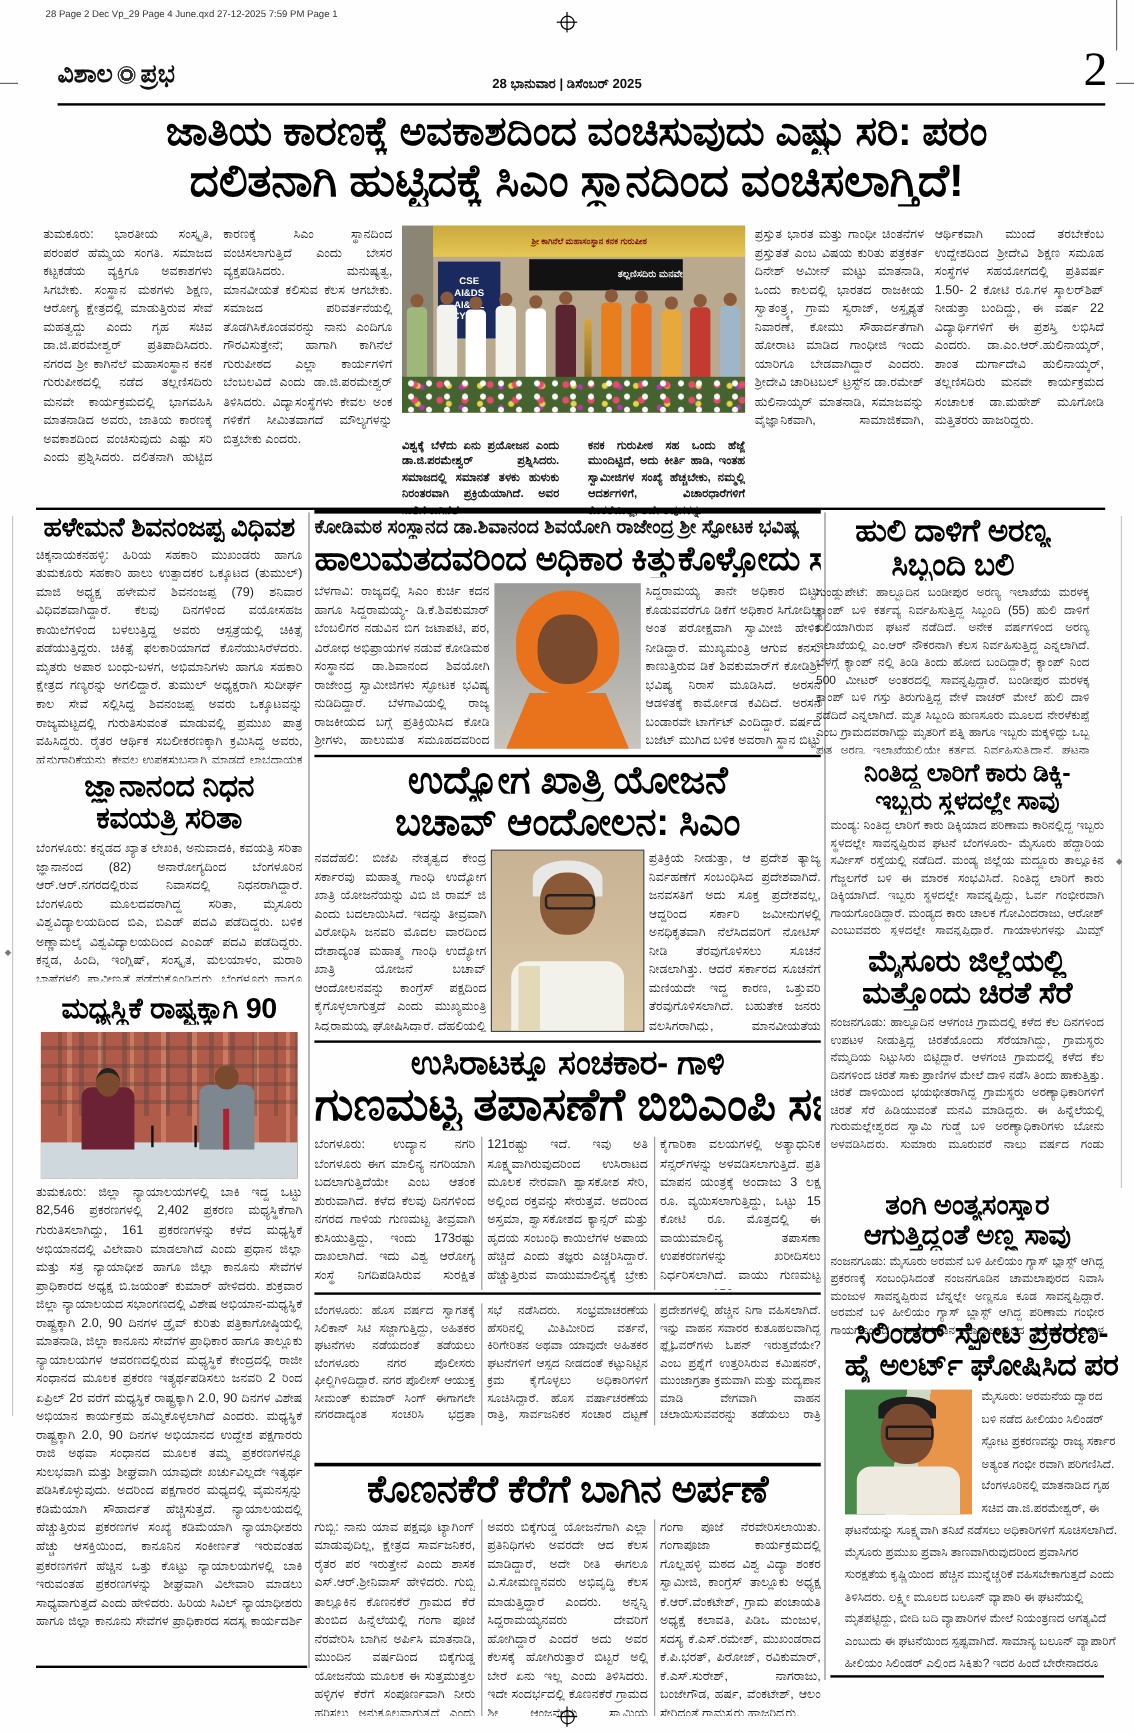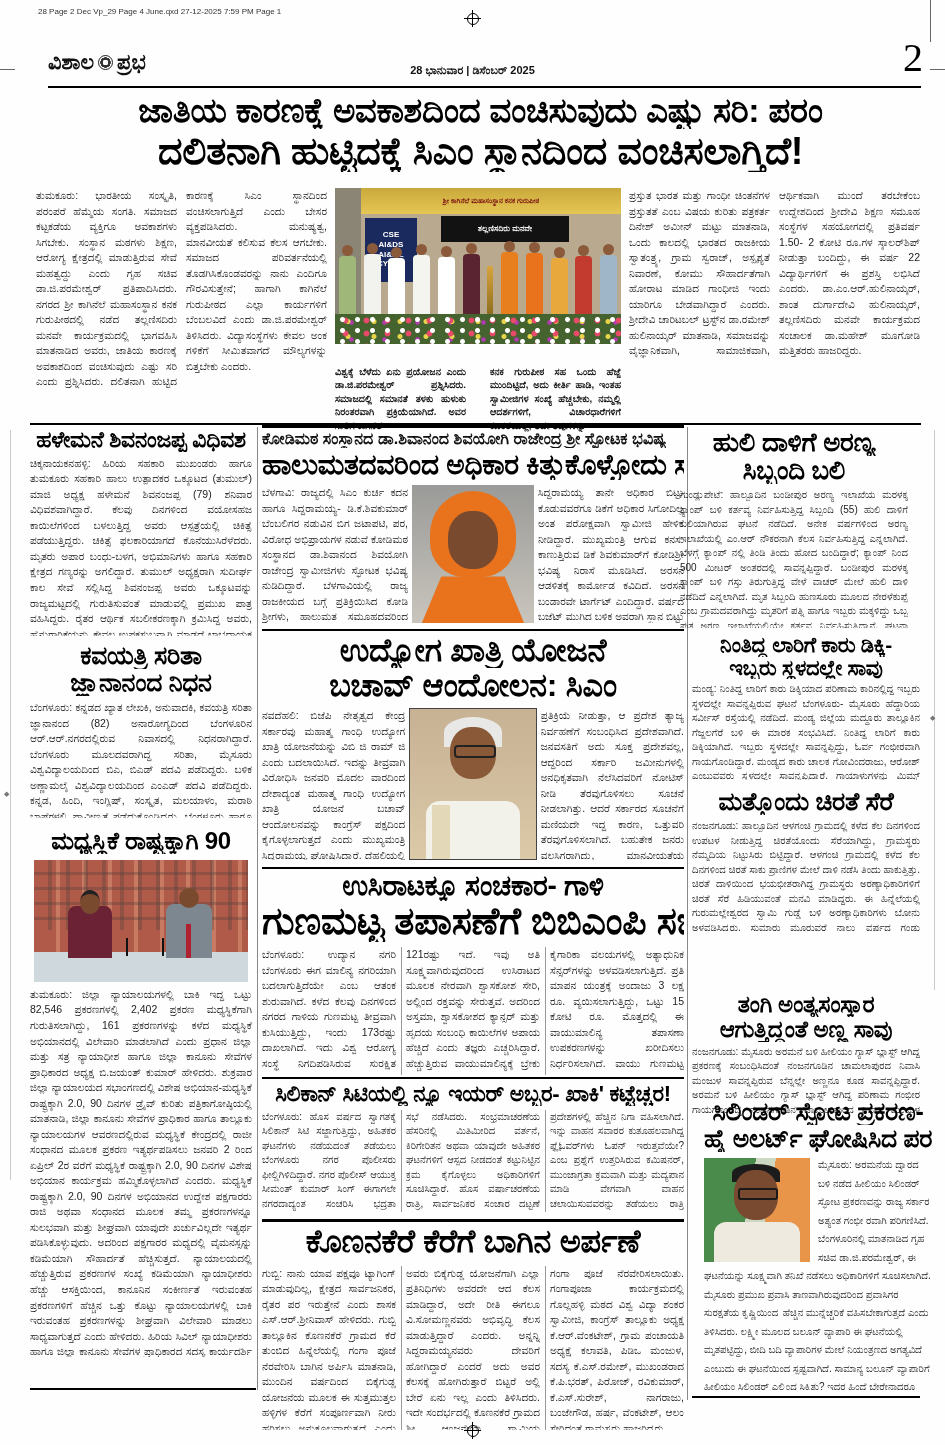--- a/index.html
+++ b/index.html
@@ -36,21 +36,21 @@
   .lead-mid{width:286px;}
   .lead-caption{display:flex;gap:24px;margin-top:21px;}
   .lead-caption div{width:139px;font-size:9.5px;font-weight:bold;line-height:1.42;text-align:justify;overflow:hidden;height:68px;}
   
   .ph-lead{position:relative;width:286px;height:156px;background:#b9a98f;overflow:hidden;}
   .ph-lead .wallL{position:absolute;left:0;top:0;width:26px;height:156px;background:#8a8575;}
   .ph-lead .banner{position:absolute;left:26px;top:0;width:260px;height:26px;
       background:linear-gradient(#caa93c,#e6c654);display:flex;align-items:center;justify-content:center;}
   .ph-lead .banner span{font-size:7px;color:#7a1010;font-weight:bold;}
   .ph-lead .board{position:absolute;left:106px;top:28px;width:128px;height:26px;background:#121212;
-      display:flex;align-items:center;justify-content:center;}
+      display:flex;align-items:center;justify-content:flex-end;}
   .ph-lead .board span{font-size:8px;color:#f5f5f5;font-weight:bold;}
   .ph-lead .sideb{position:absolute;left:30px;top:30px;width:52px;height:64px;background:#1b2a5e;
       display:flex;flex-direction:column;align-items:center;justify-content:center;gap:1px;}
   .ph-lead .sideb span{font-size:8px;color:#fff;font-weight:bold;line-height:1.1;}
   .ph-lead .people{position:absolute;left:0;top:52px;width:286px;height:78px;display:flex;
       justify-content:space-around;align-items:flex-end;}
   .person{position:relative;width:17px;border-radius:4px 4px 0 0;}
   .person::before{content:"";position:absolute;left:3px;top:-11px;width:11px;height:11px;border-radius:50%;background:#8a5a3a;}
   .lamp{width:6px;height:52px;background:linear-gradient(#d8a43c,#8a6a1c);border-radius:2px;}
   .ph-lead .flowers{position:absolute;left:0;bottom:0;width:286px;height:30px;background-color:#44632e;
@@ -173,22 +173,22 @@
   <div class="abs rule" style="left:30px;right:24px;top:423px;height:2px;"></div>
   <div class="abs vdiv" style="left:257px;top:427px;height:963px;"></div>
   <div class="abs vdiv" style="left:687px;top:427px;height:973px;"></div>
 
   <div class="abs art" style="left:30px;top:428px;width:222px;height:210px;">
     <div class="hd one-line" style="font-size:22px;">ಹಳೇಮನೆ ಶಿವನಂಜಪ್ಪ ವಿಧಿವಶ</div>
     <div class="body-txt" style="height:180px;margin-top:4px;">ಚಿಕ್ಕನಾಯಕನಹಳ್ಳಿ: ಹಿರಿಯ ಸಹಕಾರಿ ಮುಖಂಡರು ಹಾಗೂ ತುಮಕೂರು ಸಹಕಾರಿ ಹಾಲು ಉತ್ಪಾದಕರ ಒಕ್ಕೂಟದ (ತುಮುಲ್) ಮಾಜಿ ಅಧ್ಯಕ್ಷ ಹಳೇಮನೆ ಶಿವನಂಜಪ್ಪ (79) ಶನಿವಾರ ವಿಧಿವಶವಾಗಿದ್ದಾರೆ. ಕೆಲವು ದಿನಗಳಿಂದ ವಯೋಸಹಜ ಕಾಯಿಲೆಗಳಿಂದ ಬಳಲುತ್ತಿದ್ದ ಅವರು ಆಸ್ಪತ್ರೆಯಲ್ಲಿ ಚಿಕಿತ್ಸೆ ಪಡೆಯುತ್ತಿದ್ದರು. ಚಿಕಿತ್ಸೆ ಫಲಕಾರಿಯಾಗದೆ ಕೊನೆಯುಸಿರೆಳೆದರು. ಮೃತರು ಅಪಾರ ಬಂಧು-ಬಳಗ, ಅಭಿಮಾನಿಗಳು ಹಾಗೂ ಸಹಕಾರಿ ಕ್ಷೇತ್ರದ ಗಣ್ಯರನ್ನು ಅಗಲಿದ್ದಾರೆ. ತುಮುಲ್ ಅಧ್ಯಕ್ಷರಾಗಿ ಸುದೀರ್ಘ ಕಾಲ ಸೇವೆ ಸಲ್ಲಿಸಿದ್ದ ಶಿವನಂಜಪ್ಪ ಅವರು ಒಕ್ಕೂಟವನ್ನು ರಾಜ್ಯಮಟ್ಟದಲ್ಲಿ ಗುರುತಿಸುವಂತೆ ಮಾಡುವಲ್ಲಿ ಪ್ರಮುಖ ಪಾತ್ರ ವಹಿಸಿದ್ದರು. ರೈತರ ಆರ್ಥಿಕ ಸಬಲೀಕರಣಕ್ಕಾಗಿ ಕ್ರಮಿಸಿದ್ದ ಅವರು, ಹೈನುಗಾರಿಕೆಯನ್ನು ಕೇವಲ ಉಪಕಸುಬನ್ನಾಗಿ ಮಾಡದೆ ಲಾಭದಾಯಕ ಉದ್ಯಮವನ್ನಾಗಿ ರೂಪಿಸಿದ್ದರು. ಜಿಲ್ಲೆಯ ಹಲವು ಸಹಕಾರಿ ಸಂಸ್ಥೆಗಳಿಗೆ ಅವರು ಮಾರ್ಗದರ್ಶಕರಾಗಿದ್ದರು. ಮೃತರ ಪಾರ್ಥಿವ ಶರೀರವನ್ನು ಅವರ ಸ್ವಗ್ರಾಮಕ್ಕೆ ಕೊಂಡೊಯ್ಯಲಾಗಿದ್ದು, ಸಾರ್ವಜನಿಕ ದರ್ಶನಕ್ಕೆ ವ್ಯವಸ್ಥೆ ಮಾಡಲಾಗಿದೆ. ಕುಟುಂಬದ ಮೂಲಗಳ ಪ್ರಕಾರ, ಭಾನುವಾರ ಬೆಳಗ್ಗೆ 11 ಗಂಟೆಗೆ ಸ್ವಗ್ರಾಮದಲ್ಲಿ ಸಕಲ ವಿಧಿವಿಧಾನಗಳೊಂದಿಗೆ ಅಂತ್ಯಕ್ರಿಯೆ ನೆರವೇರಲಿದೆ.</div>
   </div>
 
   <div class="abs art" style="left:30px;top:642px;width:222px;height:182px;">
+    <div class="hd one-line" style="font-size:25px;">ಜ್ಞಾನಾನಂದ ನಿಧನ</div>
     <div class="hd one-line" style="font-size:25px;">ಕವಯತ್ರಿ ಸರಿತಾ</div>
-    <div class="hd one-line" style="font-size:25px;">ಜ್ಞಾನಾನಂದ ನಿಧನ</div>
     <div class="body-txt" style="height:118px;margin-top:4px;">ಬೆಂಗಳೂರು: ಕನ್ನಡದ ಖ್ಯಾತ ಲೇಖಕಿ, ಅನುವಾದಕಿ, ಕವಯತ್ರಿ ಸರಿತಾ ಜ್ಞಾನಾನಂದ (82) ಅನಾರೋಗ್ಯದಿಂದ ಬೆಂಗಳೂರಿನ ಆರ್.ಆರ್.ನಗರದಲ್ಲಿರುವ ನಿವಾಸದಲ್ಲಿ ನಿಧನರಾಗಿದ್ದಾರೆ. ಬೆಂಗಳೂರು ಮೂಲದವರಾಗಿದ್ದ ಸರಿತಾ, ಮೈಸೂರು ವಿಶ್ವವಿದ್ಯಾಲಯದಿಂದ ಬಿಎ, ಬಿಎಡ್ ಪದವಿ ಪಡೆದಿದ್ದರು. ಬಳಿಕ ಅಣ್ಣಾಮಲೈ ವಿಶ್ವವಿದ್ಯಾಲಯದಿಂದ ಎಂಎಡ್ ಪದವಿ ಪಡೆದಿದ್ದರು. ಕನ್ನಡ, ಹಿಂದಿ, ಇಂಗ್ಲಿಷ್, ಸಂಸ್ಕೃತ, ಮಲಯಾಳಂ, ಮರಾಠಿ ಭಾಷೆಗಳಲ್ಲಿ ಪ್ರಾವೀಣ್ಯತೆ ಪಡೆದುಕೊಂಡಿದ್ದರು. ಬೆಂಗಳೂರು ಹಾಗೂ ಶಿವಮೊಗ್ಗದಲ್ಲಿ ಶಾಲಾ ಶಿಕ್ಷಕಿಯಾಗಿಯೂ ಸೇವೆ ಸಲ್ಲಿಸಿದ್ದರು. 300 ಕ್ಕೂ ಹೆಚ್ಚು ಕಥೆಗಳನ್ನು ಸರಿತಾ ರಚಿಸಿದ್ದರು. ಬೃಂದಾವನ ಹಾಗೂ ಹಳಕು ಕಥೆ ಎಂಬ ಎರಡು ಕಥಾ ಸಂಕಲನ ಜನಪ್ರಿಯಗೊಂಡಿವೆ.</div>
   </div>
 
   <div class="abs art" style="left:30px;top:828px;width:222px;height:556px;">
     <div class="hd one-line" style="font-size:24px;">ಮಧ್ಯಸ್ಥಿಕೆ ರಾಷ್ಟ್ರಕ್ಕಾಗಿ 90</div>
     <div class="ph-press" style="margin:6px auto 5px auto;">
       <div class="win"></div>
       <div class="table"></div>
       <div class="w"></div>
       <div class="m"></div>
@@ -238,21 +238,20 @@
     <div class="hd one-line" style="font-size:38px;">ಗುಣಮಟ್ಟ ತಪಾಸಣೆಗೆ ಬಿಬಿಎಂಪಿ ಸಜ್ಜು</div>
     <div class="c3" style="margin-top:5px;height:130px;overflow:hidden;">
       <div class="body-txt">ಬೆಂಗಳೂರು: ಉದ್ಯಾನ ನಗರಿ ಬೆಂಗಳೂರು ಈಗ ಮಾಲಿನ್ಯ ನಗರಿಯಾಗಿ ಬದಲಾಗುತ್ತಿದೆಯೇ ಎಂಬ ಆತಂಕ ಶುರುವಾಗಿದೆ. ಕಳೆದ ಕೆಲವು ದಿನಗಳಿಂದ ನಗರದ ಗಾಳಿಯ ಗುಣಮಟ್ಟ ತೀವ್ರವಾಗಿ ಕುಸಿಯುತ್ತಿದ್ದು, ಇಂದು 173ರಷ್ಟು ದಾಖಲಾಗಿದೆ. ಇದು ವಿಶ್ವ ಆರೋಗ್ಯ ಸಂಸ್ಥೆ ನಿಗದಿಪಡಿಸಿರುವ ಸುರಕ್ಷಿತ ಮಿತಿಗಿಂತ ಹತ್ತು ಪಟ್ಟು ಹೆಚ್ಚಿದೆ ಎಂಬುದು ಕಳವಳಕಾರಿ ಸಂಗತಿ. ಬೆಂಗಳೂರಿನಲ್ಲಿ ಕಳೆದ ಹಲವು ವರ್ಷಗಳಲ್ಲೇ ಈ ಬಾರಿ ಅತ್ಯಧಿಕ ಮಾಲಿನ್ಯ ಕಂಡುಬಂದಿದೆ. ಮಾನವನ ಕೂದಲಿನ ಶೇ. 3ರಷ್ಟು ಮಾತ್ರ ದಪ್ಪವಿರುವ 2.5</div>
       <div class="body-txt">121ರಷ್ಟು ಇದೆ. ಇವು ಅತಿ ಸೂಕ್ಷ್ಮವಾಗಿರುವುದರಿಂದ ಉಸಿರಾಟದ ಮೂಲಕ ನೇರವಾಗಿ ಶ್ವಾಸಕೋಶ ಸೇರಿ, ಅಲ್ಲಿಂದ ರಕ್ತವನ್ನು ಸೇರುತ್ತವೆ. ಅದರಿಂದ ಅಸ್ತಮಾ, ಶ್ವಾಸಕೋಶದ ಕ್ಯಾನ್ಸರ್ ಮತ್ತು ಹೃದಯ ಸಂಬಂಧಿ ಕಾಯಿಲೆಗಳ ಅಪಾಯ ಹೆಚ್ಚಿದೆ ಎಂದು ತಜ್ಞರು ಎಚ್ಚರಿಸಿದ್ದಾರೆ. ಹೆಚ್ಚುತ್ತಿರುವ ವಾಯುಮಾಲಿನ್ಯಕ್ಕೆ ಬ್ರೇಕು ಹಾಕಲು ಗ್ರೇಟರ್ ಬೆಂಗಳೂರು ಪ್ರಾಧಿಕಾರ ಹಾಗೂ ಮಾಲಿನ್ಯ ನಿಯಂತ್ರಣ ಮಂಡಳಿ ಈಗ ಕಾರ್ಯಪ್ರವೃತ್ತವಾಗಿದೆ. ನಗರದ 85 ಮೆಟ್ರೋ ನಿಲ್ದಾಣಗಳು, 55 ನಿಲ್ದಾಣಗಳ ಬಳಿ ಗಾಳಿ ಗುಣಮಟ್ಟ ಅಳೆಯಲು</div>
       <div class="body-txt">ಕೈಗಾರಿಕಾ ವಲಯಗಳಲ್ಲಿ ಅತ್ಯಾಧುನಿಕ ಸೆನ್ಸರ್‌ಗಳನ್ನು ಅಳವಡಿಸಲಾಗುತ್ತಿದೆ. ಪ್ರತಿ ಮಾಪನ ಯಂತ್ರಕ್ಕೆ ಅಂದಾಜು 3 ಲಕ್ಷ ರೂ. ವ್ಯಯಿಸಲಾಗುತ್ತಿದ್ದು, ಒಟ್ಟು 15 ಕೋಟಿ ರೂ. ಮೊತ್ತದಲ್ಲಿ ಈ ವಾಯುಮಾಲಿನ್ಯ ತಪಾಸಣಾ ಉಪಕರಣಗಳನ್ನು ಖರೀದಿಸಲು ನಿರ್ಧರಿಸಲಾಗಿದೆ. ವಾಯು ಗುಣಮಟ್ಟ ಸೂಚ್ಯಂಕವು 150 ದಾಟಿದಾಗ ಸಾಮಾನ್ಯ ಆರೋಗ್ಯವಂತ ವ್ಯಕ್ತಿಗಳ ಮೇಲೂ ಇದು ದುಷ್ಪರಿಣಾಮ ಬೀರಲು ಪ್ರಾರಂಭಿಸುತ್ತದೆ. ಸಾರ್ವಜನಿಕರು ಮಾಸ್ಕ್ ಧರಿಸುವುದು ಮತ್ತು ಸಾರ್ವಜನಿಕ ಸಾರಿಗೆ ಹೆಚ್ಚು</div>
     </div>
   </div>
 
   <div class="abs rule" style="left:262px;width:422px;top:1077px;height:2px;"></div>
   <div class="abs art" style="left:262px;top:1082px;width:422px;height:134px;">
-    <div class="hd one-line" style="font-size:22px;">ಸಿಲಿಕಾನ್ ಸಿಟಿಯಲ್ಲಿ ನ್ಯೂ ಇಯರ್ ಅಬ್ಬರ- ಖಾಕಿ' ಕಟ್ಟೆಚ್ಚರ!</div>
     <div class="c3" style="margin-top:4px;height:102px;overflow:hidden;">
       <div class="body-txt body-sm">ಬೆಂಗಳೂರು: ಹೊಸ ವರ್ಷದ ಸ್ವಾಗತಕ್ಕೆ ಸಿಲಿಕಾನ್ ಸಿಟಿ ಸಜ್ಜಾಗುತ್ತಿದ್ದು, ಅಹಿತಕರ ಘಟನೆಗಳು ನಡೆಯದಂತೆ ತಡೆಯಲು ಬೆಂಗಳೂರು ನಗರ ಪೊಲೀಸರು ಫೀಲ್ಡಿಗಿಳಿದಿದ್ದಾರೆ. ನಗರ ಪೊಲೀಸ್ ಆಯುಕ್ತ ಸೀಮಂತ್ ಕುಮಾರ್ ಸಿಂಗ್ ಈಗಾಗಲೇ ನಗರದಾದ್ಯಂತ ಸಂಚರಿಸಿ ಭದ್ರತಾ ವ್ಯವಸ್ಥೆಯನ್ನು ಖುದ್ದಾಗಿ ಪರಿಶೀಲಿಸಿದ್ದಾರೆ. ನಗರದ ಪ್ರಮುಖ ಆಯಕಟ್ಟಿನ ಸ್ಥಳಗಳಲ್ಲಿ ರೌಂಡ್ ನಡೆಸಿದ ಬಳಿಕ, ಆಯುಕ್ತರು ಹಿರಿಯ ಅಧಿಕಾರಿಗಳೊಂದಿಗೆ ಮಹತ್ವದ</div>
       <div class="body-txt body-sm">ಸಭೆ ನಡೆಸಿದರು. ಸಂಭ್ರಮಾಚರಣೆಯ ಹೆಸರಿನಲ್ಲಿ ಮಿತಿಮೀರಿದ ವರ್ತನೆ, ಕಿರಿಗೇರಿತನ ಅಥವಾ ಯಾವುದೇ ಅಹಿತಕರ ಘಟನೆಗಳಿಗೆ ಆಸ್ಪದ ನೀಡದಂತೆ ಕಟ್ಟುನಿಟ್ಟಿನ ಕ್ರಮ ಕೈಗೊಳ್ಳಲು ಅಧಿಕಾರಿಗಳಿಗೆ ಸೂಚಿಸಿದ್ದಾರೆ. ಹೊಸ ವರ್ಷಾಚರಣೆಯ ರಾತ್ರಿ, ಸಾರ್ವಜನಿಕರ ಸಂಚಾರ ದಟ್ಟಣೆ ನಿಯಂತ್ರಿಸಲು ನಗರದ ಕೆಲವು ಪ್ರಮುಖ ರಸ್ತೆಗಳಲ್ಲಿ ವಾಹನ ಸಂಚಾರ ನಿರ್ಬಂಧಿಸಲಾಗಿದೆ. ವಿಶೇಷವಾಗಿ ಎಂ.ಜಿ. ರಸ್ತೆ, ಬ್ರಿಗೇಡ್ ರಸ್ತೆ ಹಾಗೂ ಇಂದಿರಾನಗರದಂತಹ</div>
       <div class="body-txt body-sm">ಪ್ರದೇಶಗಳಲ್ಲಿ ಹೆಚ್ಚಿನ ನಿಗಾ ವಹಿಸಲಾಗಿದೆ. ಇನ್ನು ವಾಹನ ಸವಾರರ ಕುತೂಹಲವಾಗಿದ್ದ ಫ್ಲೈಓವರ್‌ಗಳು ಓಪನ್ ಇರುತ್ತವೆಯೇ? ಎಂಬ ಪ್ರಶ್ನೆಗೆ ಉತ್ತರಿಸಿರುವ ಕಮಿಷನರ್, ಮುಂಜಾಗ್ರತಾ ಕ್ರಮವಾಗಿ ಮತ್ತು ಮದ್ಯಪಾನ ಮಾಡಿ ವೇಗವಾಗಿ ವಾಹನ ಚಲಾಯಿಸುವವರನ್ನು ತಡೆಯಲು ರಾತ್ರಿ ಸಮಯದಲ್ಲಿ ನಗರದ ಒಳಗೆ ಫ್ಲೈಓವರ್‌ಗಳನ್ನು ಬಂದ್ ಮಾಡಲು ನಿರ್ಧರಿಸಲಾಗಿದೆ ಎಂದು ಮಾಹಿತಿ ನೀಡಿದ್ದಾರೆ.</div>
     </div>
   </div>
 
   <div class="abs rule" style="left:262px;width:422px;top:1219px;height:3px;"></div>
   <div class="abs art" style="left:262px;top:1224px;width:422px;height:218px;">
     <div class="hd one-line" style="font-size:32px;">ಕೊಣನಕೆರೆ ಕೆರೆಗೆ ಬಾಗಿನ ಅರ್ಪಣೆ</div>
@@ -269,20 +268,21 @@
     <div class="body-txt body-sm" style="height:140px;margin-top:4px;">ಗುಂಡ್ಲುಪೇಟೆ: ಹಾಲ್ಬೂದಿನ ಬಂಡೀಪುರ ಅರಣ್ಯ ಇಲಾಖೆಯ ಮರಳಕ್ಕ ಕ್ಯಾಂಪ್ ಬಳಿ ಕರ್ತವ್ಯ ನಿರ್ವಹಿಸುತ್ತಿದ್ದ ಸಿಬ್ಬಂದಿ (55) ಹುಲಿ ದಾಳಿಗೆ ಬಲಿಯಾಗಿರುವ ಘಟನೆ ನಡೆದಿದೆ. ಅನೇಕ ವರ್ಷಗಳಿಂದ ಅರಣ್ಯ ಇಲಾಖೆಯಲ್ಲಿ ಎಂ.ಆರ್ ನೌಕರನಾಗಿ ಕೆಲಸ ನಿರ್ವಹಿಸುತ್ತಿದ್ದ ಎನ್ನಲಾಗಿದೆ. ಬೆಳಗ್ಗೆ ಕ್ಯಾಂಪ್ ನಲ್ಲಿ ತಿಂಡಿ ತಿಂದು ಹೋದ ಬಂದಿದ್ದಾರೆ; ಕ್ಯಾಂಪ್ ನಿಂದ 500 ಮೀಟರ್ ಅಂತರದಲ್ಲಿ ಸಾವನ್ನಪ್ಪಿದ್ದಾರೆ. ಬಂಡೀಪುರ ಮರಳಕ್ಕ ಕ್ಯಾಂಪ್ ಬಳಿ ಗಸ್ತು ತಿರುಗುತ್ತಿದ್ದ ವೇಳೆ ವಾಚರ್ ಮೇಲೆ ಹುಲಿ ದಾಳಿ ನಡೆದಿದೆ ಎನ್ನಲಾಗಿದೆ. ಮೃತ ಸಿಬ್ಬಂದಿ ಹುಣಸೂರು ಮೂಲದ ನೇರಳೆಕುಪ್ಪೆ ಎಂಬ ಗ್ರಾಮದವರಾಗಿದ್ದು ಮೃತರಿಗೆ ಪತ್ನಿ ಹಾಗೂ ಇಬ್ಬರು ಮಕ್ಕಳಿದ್ದು ಒಬ್ಬ ಪುತ್ರ ಅರಣ್ಯ ಇಲಾಖೆಯಲ್ಲಿಯೇ ಕರ್ತವ್ಯ ನಿರ್ವಹಿಸುತ್ತಿದ್ದಾನೆ. ಘಟನಾ ಸ್ಥಳಕ್ಕೆ ಅರಣ್ಯ ಇಲಾಖೆ ಅಧಿಕಾರಿಗಳು ಭೇಟಿ ನೀಡಿ ಪರಿಶೀಲನೆ ನಡೆಸುತ್ತಿದ್ದಾರೆ. ಅರಣ್ಯ ಇಲಾಖೆಯಿಂದ ಮೃತ ನೌಕರನ ಕುಟುಂಬಕ್ಕೆ 45 ಲಕ್ಷ ಪರಿಹಾರ ನೀಡುವುದಾಗಿ ಬಂಡೀಪುರ ವಲಯಾಧಿಕಾರಿ ಮಹದೇವ್ ತಿಳಿಸಿದರು.</div>
   </div>
 
   <div class="abs art" style="left:692px;top:634px;width:228px;height:152px;">
     <div class="hd one-line" style="font-size:21px;">ನಿಂತಿದ್ದ ಲಾರಿಗೆ ಕಾರು ಡಿಕ್ಕಿ-</div>
     <div class="hd one-line" style="font-size:21px;">ಇಬ್ಬರು ಸ್ಥಳದಲ್ಲೇ ಸಾವು</div>
     <div class="body-txt body-sm" style="height:98px;margin-top:3px;">ಮಂಡ್ಯ: ನಿಂತಿದ್ದ ಲಾರಿಗೆ ಕಾರು ಡಿಕ್ಕಿಯಾದ ಪರಿಣಾಮ ಕಾರಿನಲ್ಲಿದ್ದ ಇಬ್ಬರು ಸ್ಥಳದಲ್ಲೇ ಸಾವನ್ನಪ್ಪಿರುವ ಘಟನೆ ಬೆಂಗಳೂರು- ಮೈಸೂರು ಹೆದ್ದಾರಿಯ ಸರ್ವೀಸ್ ರಸ್ತೆಯಲ್ಲಿ ನಡೆದಿದೆ. ಮಂಡ್ಯ ಜಿಲ್ಲೆಯ ಮದ್ದೂರು ತಾಲ್ಲೂಕಿನ ಗೆಜ್ಜಲಗೆರೆ ಬಳಿ ಈ ಮಾರಕ ಸಂಭವಿಸಿದೆ. ನಿಂತಿದ್ದ ಲಾರಿಗೆ ಕಾರು ಡಿಕ್ಕಿಯಾಗಿದೆ. ಇಬ್ಬರು ಸ್ಥಳದಲ್ಲೇ ಸಾವನ್ನಪ್ಪಿದ್ದು, ಓರ್ವ ಗಂಭೀರವಾಗಿ ಗಾಯಗೊಂಡಿದ್ದಾರೆ. ಮಂಡ್ಯದ ಕಾರು ಚಾಲಕ ಗೋವಿಂದರಾಜು, ಆರೋಶ್ ಎಂಬುವವರು ಸ್ಥಳದಲ್ಲೇ ಸಾವನ್ನಪ್ಪಿದ್ದಾರೆ. ಗಾಯಾಳುಗಳನ್ನು ಮಿಮ್ಸ್ ಆಸ್ಪತ್ರೆಗೆ ದಾಖಲಿಸಲಾಗಿದೆ. ಈ ಸಂಬಂಧ ಮದ್ದೂರು ಪೊಲೀಸ್ ಠಾಣೆಯಲ್ಲಿ ಪ್ರಕರಣ ದಾಖಲಾಗಿದೆ.</div>
   </div>
 
   <div class="abs art" style="left:692px;top:788px;width:228px;height:176px;">
+    <div class="hd one-line" style="font-size:25px;">ಮೈಸೂರು ಜಿಲ್ಲೆಯಲ್ಲಿ</div>
     <div class="hd one-line" style="font-size:25px;">ಮತ್ತೊಂದು ಚಿರತೆ ಸೆರೆ</div>
     <div class="body-txt body-sm" style="height:112px;margin-top:4px;">ನಂಜನಗೂಡು: ಹಾಲ್ಬೂದಿನ ಆಳಗಂಚಿ ಗ್ರಾಮದಲ್ಲಿ ಕಳೆದ ಕೆಲ ದಿನಗಳಿಂದ ಉಪಟಳ ನೀಡುತ್ತಿದ್ದ ಚಿರತೆಯೊಂದು ಸೆರೆಯಾಗಿದ್ದು, ಗ್ರಾಮಸ್ಥರು ನೆಮ್ಮದಿಯ ನಿಟ್ಟುಸಿರು ಬಿಟ್ಟಿದ್ದಾರೆ. ಆಳಗಂಚಿ ಗ್ರಾಮದಲ್ಲಿ ಕಳೆದ ಕೆಲ ದಿನಗಳಿಂದ ಚಿರತೆ ಸಾಕು ಪ್ರಾಣಿಗಳ ಮೇಲೆ ದಾಳಿ ನಡೆಸಿ ತಿಂದು ಹಾಕುತ್ತಿತ್ತು. ಚಿರತೆ ದಾಳಿಯಿಂದ ಭಯಭೀತರಾಗಿದ್ದ ಗ್ರಾಮಸ್ಥರು ಅರಣ್ಯಾಧಿಕಾರಿಗಳಿಗೆ ಚಿರತೆ ಸೆರೆ ಹಿಡಿಯುವಂತೆ ಮನವಿ ಮಾಡಿದ್ದರು. ಈ ಹಿನ್ನೆಲೆಯಲ್ಲಿ ಗುರುಮಲ್ಲೇಶ್ವರದ ಸ್ವಾಮಿ ಗುಡ್ಡೆ ಬಳಿ ಅರಣ್ಯಾಧಿಕಾರಿಗಳು ಬೋನು ಅಳವಡಿಸಿದ್ದರು. ಸುಮಾರು ಮೂರುವರೆ ನಾಲ್ಕು ವರ್ಷದ ಗಂಡು ಚಿರತೆಯೊಂದು ಬೋನಿಗೆ ಬಿದ್ದಿದ್ದು, ಗ್ರಾಮಸ್ಥರು ನಿರಾಳರಾಗಿದ್ದಾರೆ. ಬೋನಿಗೆ ಬಿದ್ದ ಚಿರತೆಯನ್ನು ಅರಣ್ಯ ಇಲಾಖೆ ಅಧಿಕಾರಿಗಳು ಸುರಕ್ಷಿತ ಸ್ಥಳಕ್ಕೆ ರವಾನೆ ಮಾಡಿದ್ದಾರೆ.</div>
   </div>
 
   <div class="abs art" style="left:692px;top:992px;width:228px;height:130px;">
     <div class="hd one-line" style="font-size:23px;">ತಂಗಿ ಅಂತ್ಯಸಂಸ್ಕಾರ</div>
     <div class="hd one-line" style="font-size:23px;">ಆಗುತ್ತಿದ್ದಂತೆ ಅಣ್ಣ ಸಾವು</div>
     <div class="body-txt body-sm" style="height:72px;margin-top:3px;">ನಂಜನಗೂಡು: ಮೈಸೂರು ಅರಮನೆ ಬಳಿ ಹೀಲಿಯಂ ಗ್ಯಾಸ್ ಬ್ಲಾಸ್ಟ್ ಆಗಿದ್ದ ಪ್ರಕರಣಕ್ಕೆ ಸಂಬಂಧಿಸಿದಂತೆ ನಂಜನಗೂಡಿನ ಚಾಮಲಾಪುರದ ನಿವಾಸಿ ಮಂಜುಳ ಸಾವನ್ನಪ್ಪಿರುವ ಬೆನ್ನಲ್ಲೇ ಅಣ್ಣನೂ ಕೂಡ ಸಾವನ್ನಪ್ಪಿದ್ದಾರೆ. ಅರಮನೆ ಬಳಿ ಹೀಲಿಯಂ ಗ್ಯಾಸ್ ಬ್ಲಾಸ್ಟ್ ಆಗಿದ್ದ ಪರಿಣಾಮ ಗಂಭೀರ ಗಾಯಗೊಂಡಿದ್ದ ನಂಜನಗೂಡಿನ ಚಾಮಲಾಪುರದ ನಿವಾಸಿ ಮಂಜುಳ ಎಂಬುವವರು ಆಸ್ಪತ್ರೆಯಲ್ಲಿ ಚಿಕಿತ್ಸೆ ಫಲಕಾರಿಯಾಗದೇ ಮೊನ್ನೆ ಸಾವನ್ನಪ್ಪಿದ್ದರು. ಮಂಜುಳ ಅಂತ್ಯಸಂಸ್ಕಾರ ಆಗುತ್ತಿದ್ದಂತೆ ಅಣ್ಣ ಪರಮೇಶ್ವರ್ ಎಂಬುವವರೂ ಸಹ ಸಾವನ್ನಪ್ಪಿದ್ದಾರೆ.</div>
   </div>
 

